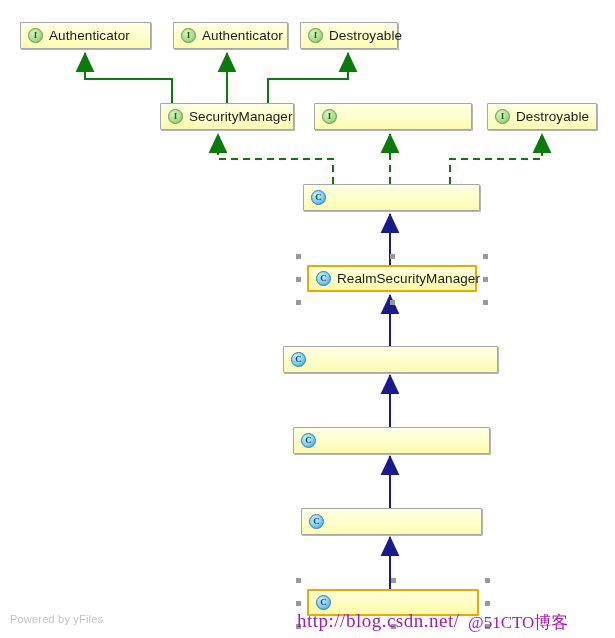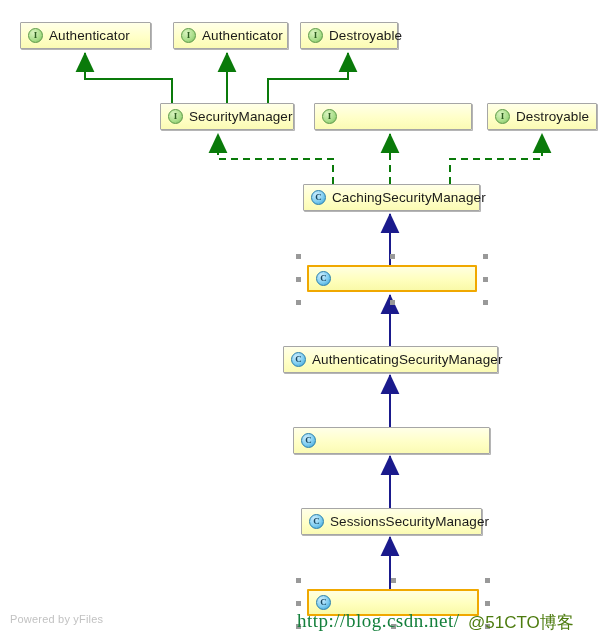--- a/index.html
+++ b/index.html
@@ -93,29 +93,29 @@
     position: absolute;
     font-size: 11px;
     color: #c2c2c2;
     letter-spacing: 0.2px;
     white-space: nowrap;
   }
   #watermark {
     position: absolute;
     font-family: "Liberation Serif", serif;
     font-size: 19px;
-    color: #15803d;
+    color: #a21caf;
     white-space: nowrap;
     letter-spacing: 0.5px;
   }
   #watermark2 {
     position: absolute;
-    font-family: Liberation Sans, sans-serif;
+    font-family: Liberation Serif, serif;
     font-size: 17px;
-    color: #4d7c0f;
+    color: #a21caf;
     white-space: nowrap;
   }
 </style>
 </head>
 <body>
 
 <div id="canvas">
 
   <svg id="edges" viewBox="0 0 615 638" width="615" height="638">
     <defs>
@@ -194,45 +194,43 @@
       </div>
       <div class="node" style="left: 314px; top: 103px; width: 158px;">
         <span class="ico ico-i">I</span>
       </div>
       <div class="node" style="left: 487px; top: 103px; width: 110px;">
         <span class="ico ico-i">I</span>
         <span class="label">Destroyable</span>
       </div>
       <div class="node" style="left: 303px; top: 184px; width: 177px;">
         <span class="ico ico-c">C</span>
-        <span class="label">CachingSecurityManager</span>
       </div>
       <div class="handles" style="left: 296px; top: 254px; width: 192px; height: 51px;">
         <div class="handle" style="left: 0px; top: 0px;"></div>
         <div class="handle" style="left: 93.5px; top: 0px;"></div>
         <div class="handle" style="left: 187px; top: 0px;"></div>
         <div class="handle" style="left: 0px; top: 23px;"></div>
         <div class="handle" style="left: 187px; top: 23px;"></div>
         <div class="handle" style="left: 0px; top: 46px;"></div>
         <div class="handle" style="left: 93.5px; top: 46px;"></div>
         <div class="handle" style="left: 187px; top: 46px;"></div>
       </div>
       <div class="node selected" style="left: 307px; top: 265px; width: 170px;">
         <span class="ico ico-c">C</span>
+        <span class="label">RealmSecurityManager</span>
       </div>
       <div class="node" style="left: 283px; top: 346px; width: 215px;">
         <span class="ico ico-c">C</span>
-        <span class="label">AuthenticatingSecurityManager</span>
       </div>
       <div class="node" style="left: 293px; top: 427px; width: 197px;">
         <span class="ico ico-c">C</span>
       </div>
       <div class="node" style="left: 301px; top: 508px; width: 181px;">
         <span class="ico ico-c">C</span>
-        <span class="label">SessionsSecurityManager</span>
       </div>
       <div class="handles" style="left: 296px; top: 578px; width: 194px; height: 51px;">
         <div class="handle" style="left: 0px; top: 0px;"></div>
         <div class="handle" style="left: 94.5px; top: 0px;"></div>
         <div class="handle" style="left: 189px; top: 0px;"></div>
         <div class="handle" style="left: 0px; top: 23px;"></div>
         <div class="handle" style="left: 189px; top: 23px;"></div>
         <div class="handle" style="left: 0px; top: 46px;"></div>
         <div class="handle" style="left: 94.5px; top: 46px;"></div>
         <div class="handle" style="left: 189px; top: 46px;"></div>

